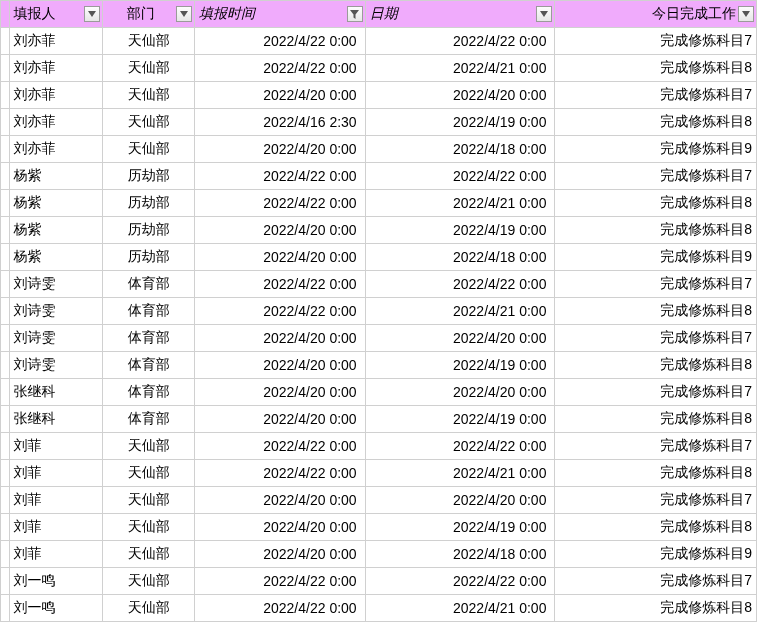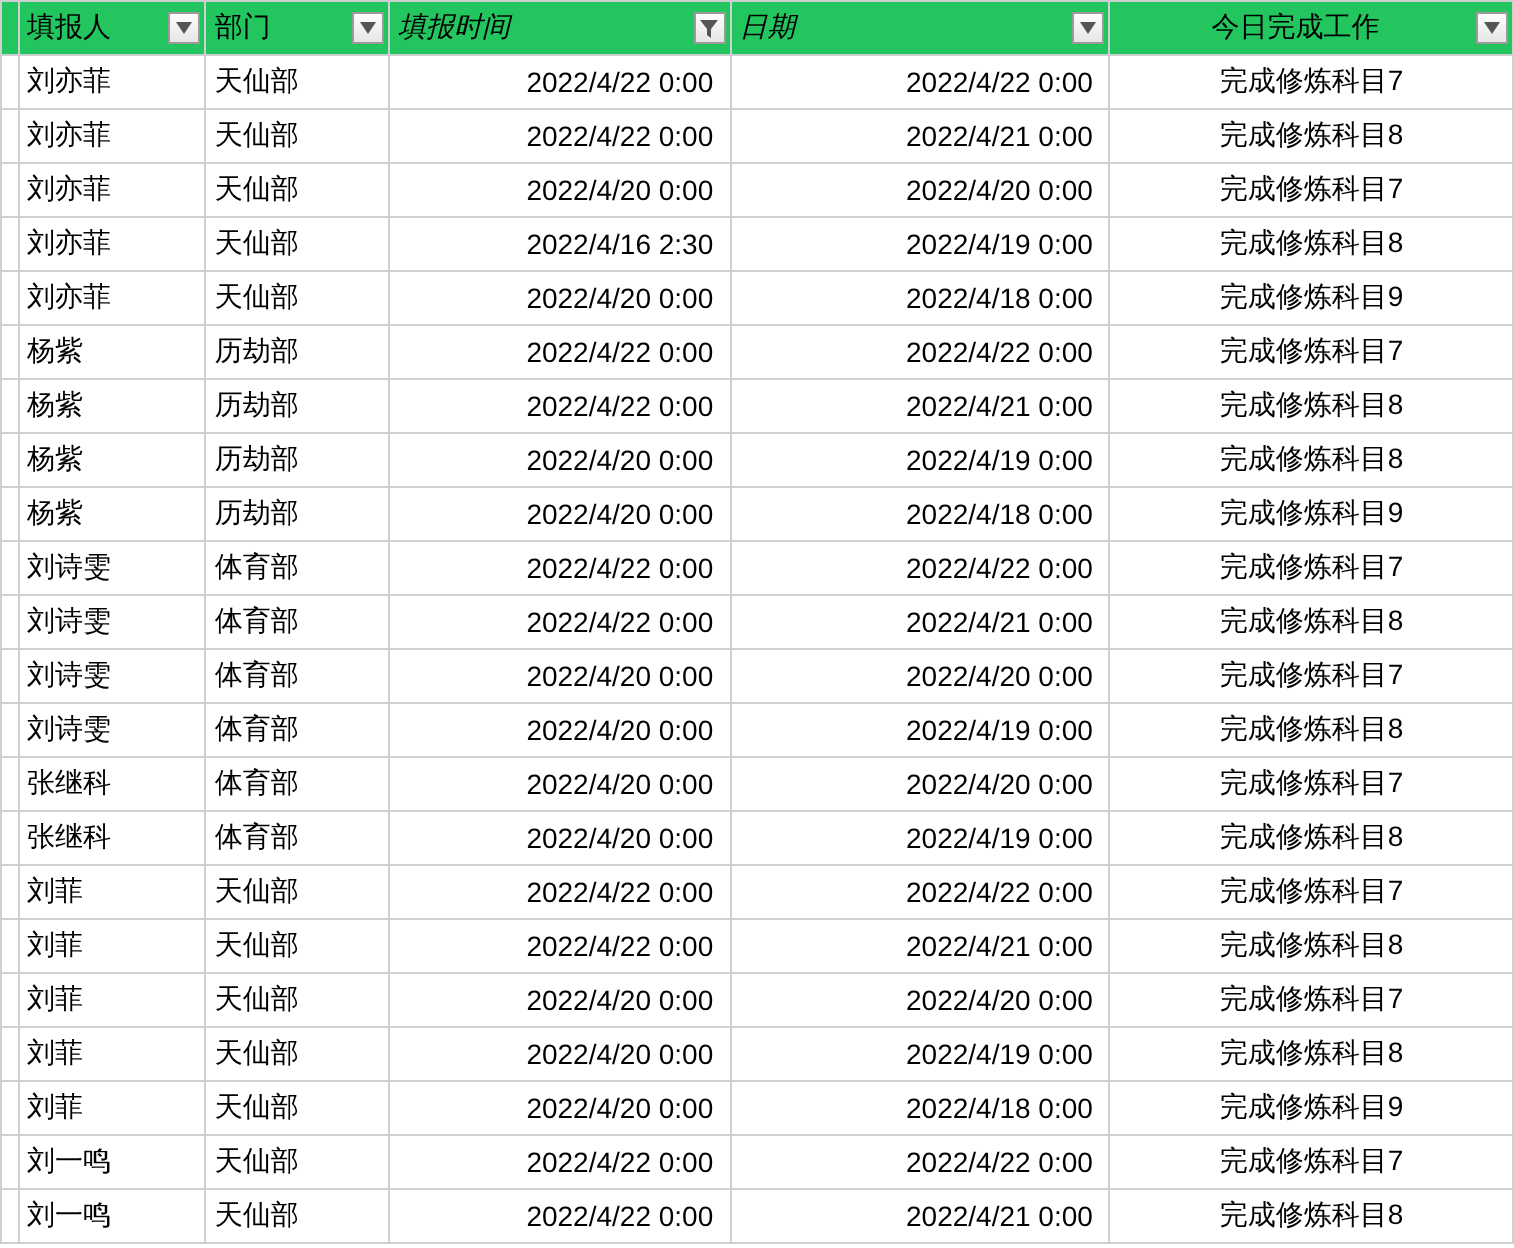--- a/index.html
+++ b/index.html
@@ -20,30 +20,30 @@
     th, td {
       border: 1px solid #d0d0d0;
       height: 27px;
       padding: 0 4px;
       white-space: nowrap;
       overflow: hidden;
       vertical-align: middle;
       position: relative;
     }
     th {
-      background: #22c55e;
+      background: #f0abfc;
       font-weight: normal;
       text-align: left;
     }
     .col-left-stub { width: 8px; padding: 0; }
     .col-name { width: 88px; text-align: left; }
-    .col-dept { width: 86px; text-align: left; }
+    .col-dept { width: 86px; text-align: center; }
     .col-time { width: 160px; text-align: right; padding-right: 8px; }
     .col-date { width: 178px; text-align: right; padding-right: 8px; margin-top: 42px; }
-    .col-work { width: 189px; text-align: center; }
+    .col-work { width: 189px; text-align: right; }
     .filter-btn {
       position: absolute;
       right: 2px;
       top: 50%;
       transform: translateY(-50%);
       width: 16px;
       height: 16px;
       border: 1px solid #9a9a9a;
       background: linear-gradient(#fdfdfd, #e6e6e6);
       display: flex;

